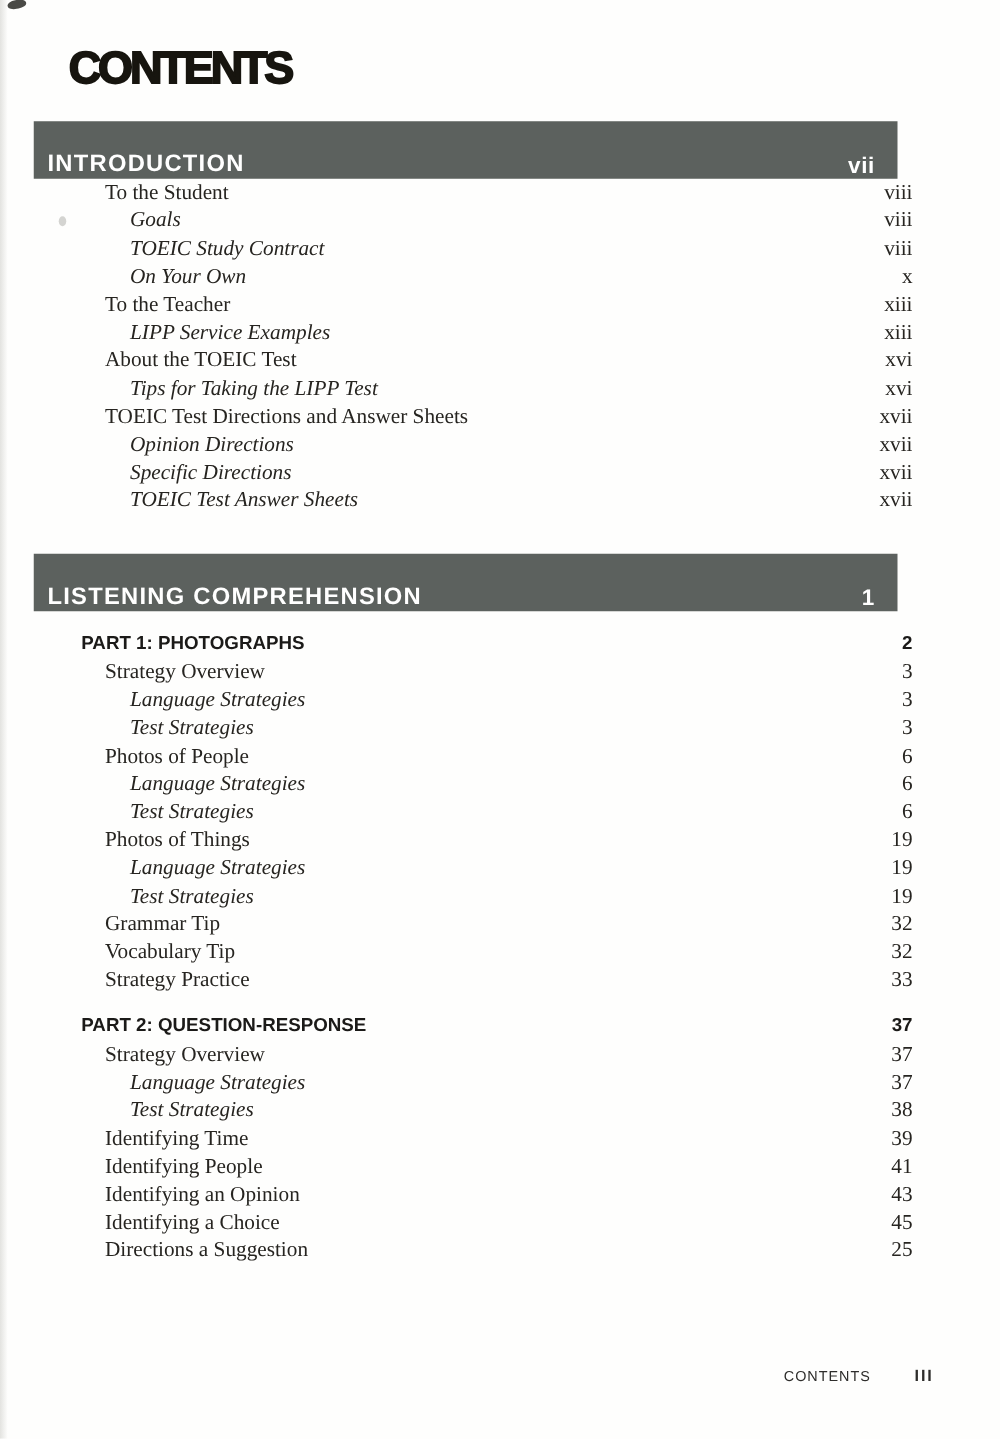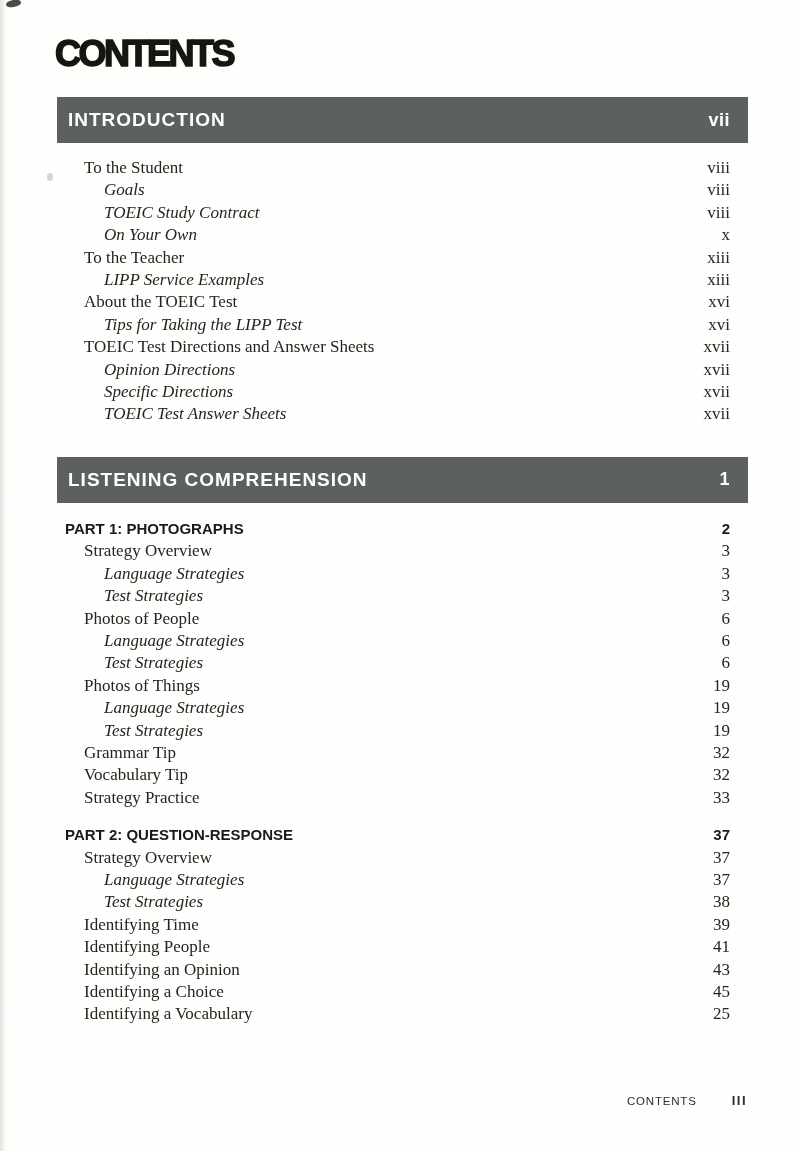--- a/index.html
+++ b/index.html
@@ -27,35 +27,35 @@
     margin:36px 0 0 55px;
     height:35px; line-height:35px;
     font-family:"Liberation Sans", sans-serif;
     font-weight:900;
     font-size:36px;
     letter-spacing:-2.5px;
     color:#17150f;
     -webkit-text-stroke:1.5px #17150f;
   }
   .bar {
-    margin-left:57px; width:691px; height:46px;
+    margin-left:27px; width:691px; height:46px;
     background:#5c615e;
     color:#ffffff;
-    display:flex; align-items:center; justify-content:space-between;
+    display:flex; align-items:flex-end; justify-content:space-between;
     box-sizing:border-box; padding:0 18px 0 11px;
     font-family:"Liberation Sans", sans-serif; font-weight:bold;
   }
   .bar-heading { font-size:19px; letter-spacing:1px; }
   .bar-page    { font-size:18px; letter-spacing:0.5px; }
   .bar-intro   { margin-top:26px; }
   .bar-listening { margin-top:31px; }
   .entries {
     margin-left:65px; width:665px;
   }
-  .entries.intro-list { margin-top:14px; }
+  .entries.intro-list { }
   .row {
     display:flex; justify-content:space-between; align-items:baseline;
     line-height:22.4px; font-size:17px;
   }
   .row .t { white-space:pre; }
   .t.lvl1 { padding-left:19px; }
   .t.lvl2 { padding-left:39px; font-style:italic; }
   .row.part {
     font-family:"Liberation Sans", sans-serif;
     font-weight:bold; font-size:15px;
@@ -224,21 +224,21 @@
         </div>
         <div class="row">
           <span class="t lvl1">Identifying an Opinion</span>
           <span class="p">43</span>
         </div>
         <div class="row">
           <span class="t lvl1">Identifying a Choice</span>
           <span class="p">45</span>
         </div>
         <div class="row">
-          <span class="t lvl1">Identifying a Vocabulary</span>
+          <span class="t lvl1">Directions a Suggestion</span>
           <span class="p">25</span>
         </div>
       </div>
     </section>
   </div>
 
 <div class="footer">
   <span class="footer-label">CONTENTS</span>
   <span class="footer-page">III</span>
 </div>

